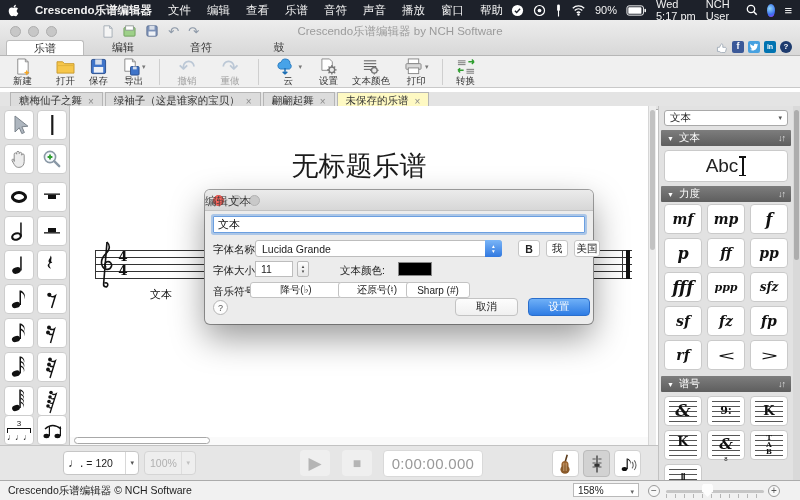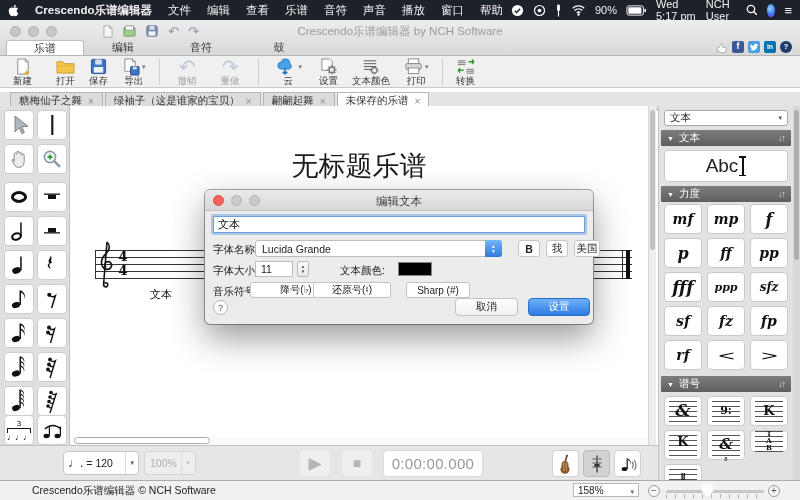--- a/index.html
+++ b/index.html
@@ -39,21 +39,21 @@
   .tcaret{font-size:7px;color:#777;margin-left:2px;}
   .tsep{width:1px;height:26px;background:#cfcfcf;margin:0 6px;}
   .bigarrow{font-size:20px;line-height:18px;color:#bcc8d6;font-family:"DejaVu Sans",sans-serif;}
 
   
   #doctabs{position:absolute;left:0;top:92px;width:800px;height:18px;background:#e4e4e4;
     border-bottom:1px solid #aaa;display:flex;box-sizing:border-box;padding-left:10px;}
   .dtab{display:flex;align-items:center;padding:0 8px;font-size:10.5px;color:#333;background:#dcdcdc;
     border:1px solid #b5b5b5;border-bottom:none;white-space:nowrap;margin-right:2px;height:17px;box-sizing:border-box;}
   .dtab .x{color:#8a8a8a;margin-left:6px;font-size:10px;}
-  .dtab.active{background:#ffffff;}
+  .dtab.active{background:#fef9c3;}
 
   
   #palette{position:absolute;left:0;top:106px;width:70px;height:339px;background:#e0e0e0;
     border-right:1px solid #c2c2c2;box-sizing:border-box;}
   .pbtn{position:absolute;width:30px;height:30px;background:#fff;border:1px solid #cdcdcd;border-radius:4px;
     box-sizing:border-box;display:flex;align-items:center;justify-content:center;}
   .trip{font-size:8px;line-height:8px;color:#111;text-align:center;}
   .trip .bracket{display:block;width:22px;height:4px;border:1px solid #111;border-bottom:none;margin:0 auto 0;}
   .trip .tnotes{font-size:9px;letter-spacing:-1px;display:block;}
 
@@ -109,38 +109,38 @@
     display:flex;align-items:center;justify-content:center;color:#b5b5b5;}
   #time-box{left:383px;top:4px;width:100px;height:27px;justify-content:center;
     font-size:15px;color:#999;letter-spacing:.3px;border-color:#d9d9d9;}
   .instbtn{position:absolute;top:4px;width:27px;height:27px;background:#fff;border:1px solid #d2d2d2;border-radius:4px;
     box-sizing:border-box;display:flex;align-items:center;justify-content:center;}
   .instbtn.pressed{background:#d2d2d2;border-color:#bbb;}
 
   
   #statusbar{position:absolute;left:0;top:480px;width:800px;height:20px;background:#f1f1f1;
     border-top:1px solid #ababab;box-sizing:border-box;font-size:10.5px;color:#222;}
-  #sb-credit{position:absolute;left:8px;top:3px;margin-left:24px;}
+  #sb-credit{position:absolute;left:8px;top:3px;}
   #zoom-select{position:absolute;left:573px;top:2px;width:66px;height:14px;background:#fff;border:1px solid #b9b9b9;
     font-size:10px;display:flex;align-items:flex-end;padding:0 4px;box-sizing:border-box;color:#222;}
   #zoom-select .dd{margin-left:auto;font-size:7px;color:#666;}
   .zbtn{position:absolute;top:4px;width:12px;height:12px;border:1px solid #9a9a9a;border-radius:50%;
     background:#f8f8f8;color:#555;font-size:10px;line-height:10px;display:flex;align-items:center;justify-content:center;box-sizing:border-box;}
   #ztrack{position:absolute;left:666px;top:9px;width:98px;height:3px;background:#c6c6c6;border-radius:2px;}
   #zticks{position:absolute;left:666px;top:13px;width:98px;height:4px;
     background:repeating-linear-gradient(90deg,#b5b5b5 0 1px,transparent 1px 9px);}
   #zthumb{position:absolute;left:702px;top:3px;width:11px;height:13px;background:#fdfdfd;
     clip-path:polygon(12% 0,88% 0,100% 14%,100% 55%,50% 100%,0 55%,0 14%);filter:drop-shadow(0 0 1px #888);}
 
   
   #dialog{position:absolute;left:205px;top:190px;width:388px;height:134px;background:#ececec;border-radius:5px;
     box-shadow:0 14px 34px rgba(0,0,0,.4),0 0 0 1px #a5a5a5;z-index:20;}
   #dlg-title{position:absolute;left:0;top:0;width:100%;height:21px;background:linear-gradient(#ebebeb,#d7d7d7);
     border-bottom:1px solid #c2c2c2;border-radius:5px 5px 0 0;box-sizing:border-box;}
-  #dlg-title .cap{position:absolute;left:0;right:0;top:4px;text-align:center;font-size:11.5px;color:#3a3a3a;}
+  #dlg-title .cap{position:absolute;left:0;right:0;top:4px;text-align:left;font-size:11.5px;color:#3a3a3a;}
   .dot{position:absolute;top:5px;width:11px;height:11px;border-radius:50%;box-sizing:border-box;}
   .dot.red{background:#f6645c;border:1px solid #df4b43;}
   .dot.gray{background:#c9c9c9;border:1px solid #b2b2b2;}
   #dlg-input{position:absolute;left:8px;top:26px;width:372px;height:17px;background:#fff;
     border:1px solid #6b9fe0;box-shadow:0 0 0 2px rgba(106,160,225,.5);border-radius:1px;
     font-size:11px;color:#111;padding:0 4px;box-sizing:border-box;font-family:"Liberation Sans","DejaVu Sans",sans-serif;}
   .dlbl{position:absolute;font-size:10.5px;color:#1c1c1c;}
   #font-dd{position:absolute;left:50px;top:50px;width:247px;height:17px;background:#fff;border:1px solid #bdbdbd;
     border-radius:3px;box-sizing:border-box;font-size:10.5px;color:#222;display:flex;align-items:center;padding-left:6px;}
   #font-dd .cap2{position:absolute;right:-1px;top:-1px;width:17px;height:17px;border-radius:0 3px 3px 0;
@@ -677,21 +677,21 @@
       <span class="staffico">
           <span class="cg" style="font-size:13px;transform:translateY(-75%)">K</span>
         </span>
     </div>
     <div class="sbtn" style="left:48px;top:324px;width:38px;height:30px">
       <span class="staffico">
         <span class="cg" style="font-style:italic;font-size:15px">&amp;</span>
         <span style="position:absolute;left:0;right:0;bottom:-6px;text-align:center;font-size:6px;color:#111">8</span>
       </span>
     </div>
-    <div class="sbtn" style="left:91px;top:324px;width:38px;height:22px">
+    <div class="sbtn" style="left:91px;top:324px;width:38px;height:30px">
       <span class="staffico">
           <span class="cg" style="font-size:7px;font-weight:bold;letter-spacing:0;word-break:break-all;width:8px;left:10px;right:auto;line-height:7px">TAB</span>
         </span>
     </div>
     <div class="sbtn" style="left:5px;top:358px;width:38px;height:30px">
       <span class="staffico">
           <span class="cg" style="font-size:13px">‖</span>
         </span>
     </div>
     <div id="sb-scroll">
@@ -795,21 +795,21 @@
       <span>▴</span>
       <span>▾</span>
     </div>
     <span class="dlbl" style="left:135px;top:74px">文本颜色:</span>
     <div id="color-swatch"></div>
 
     <span class="dlbl" style="left:8px;top:95px">音乐符号:</span>
     <div class="symbtn" style="left:45px;width:92px">
         <span>降号(♭)</span>
       </div>
-    <div class="symbtn" style="left:108px;width:78px">
+    <div class="symbtn" style="left:133px;width:78px">
         <span>还原号(♮)</span>
       </div>
     <div class="symbtn" style="left:201px;width:64px">
         <span>Sharp (#)</span>
       </div>
 
     <div id="help-btn">
         <span>?</span>
       </div>
     <div id="cancel-btn">

